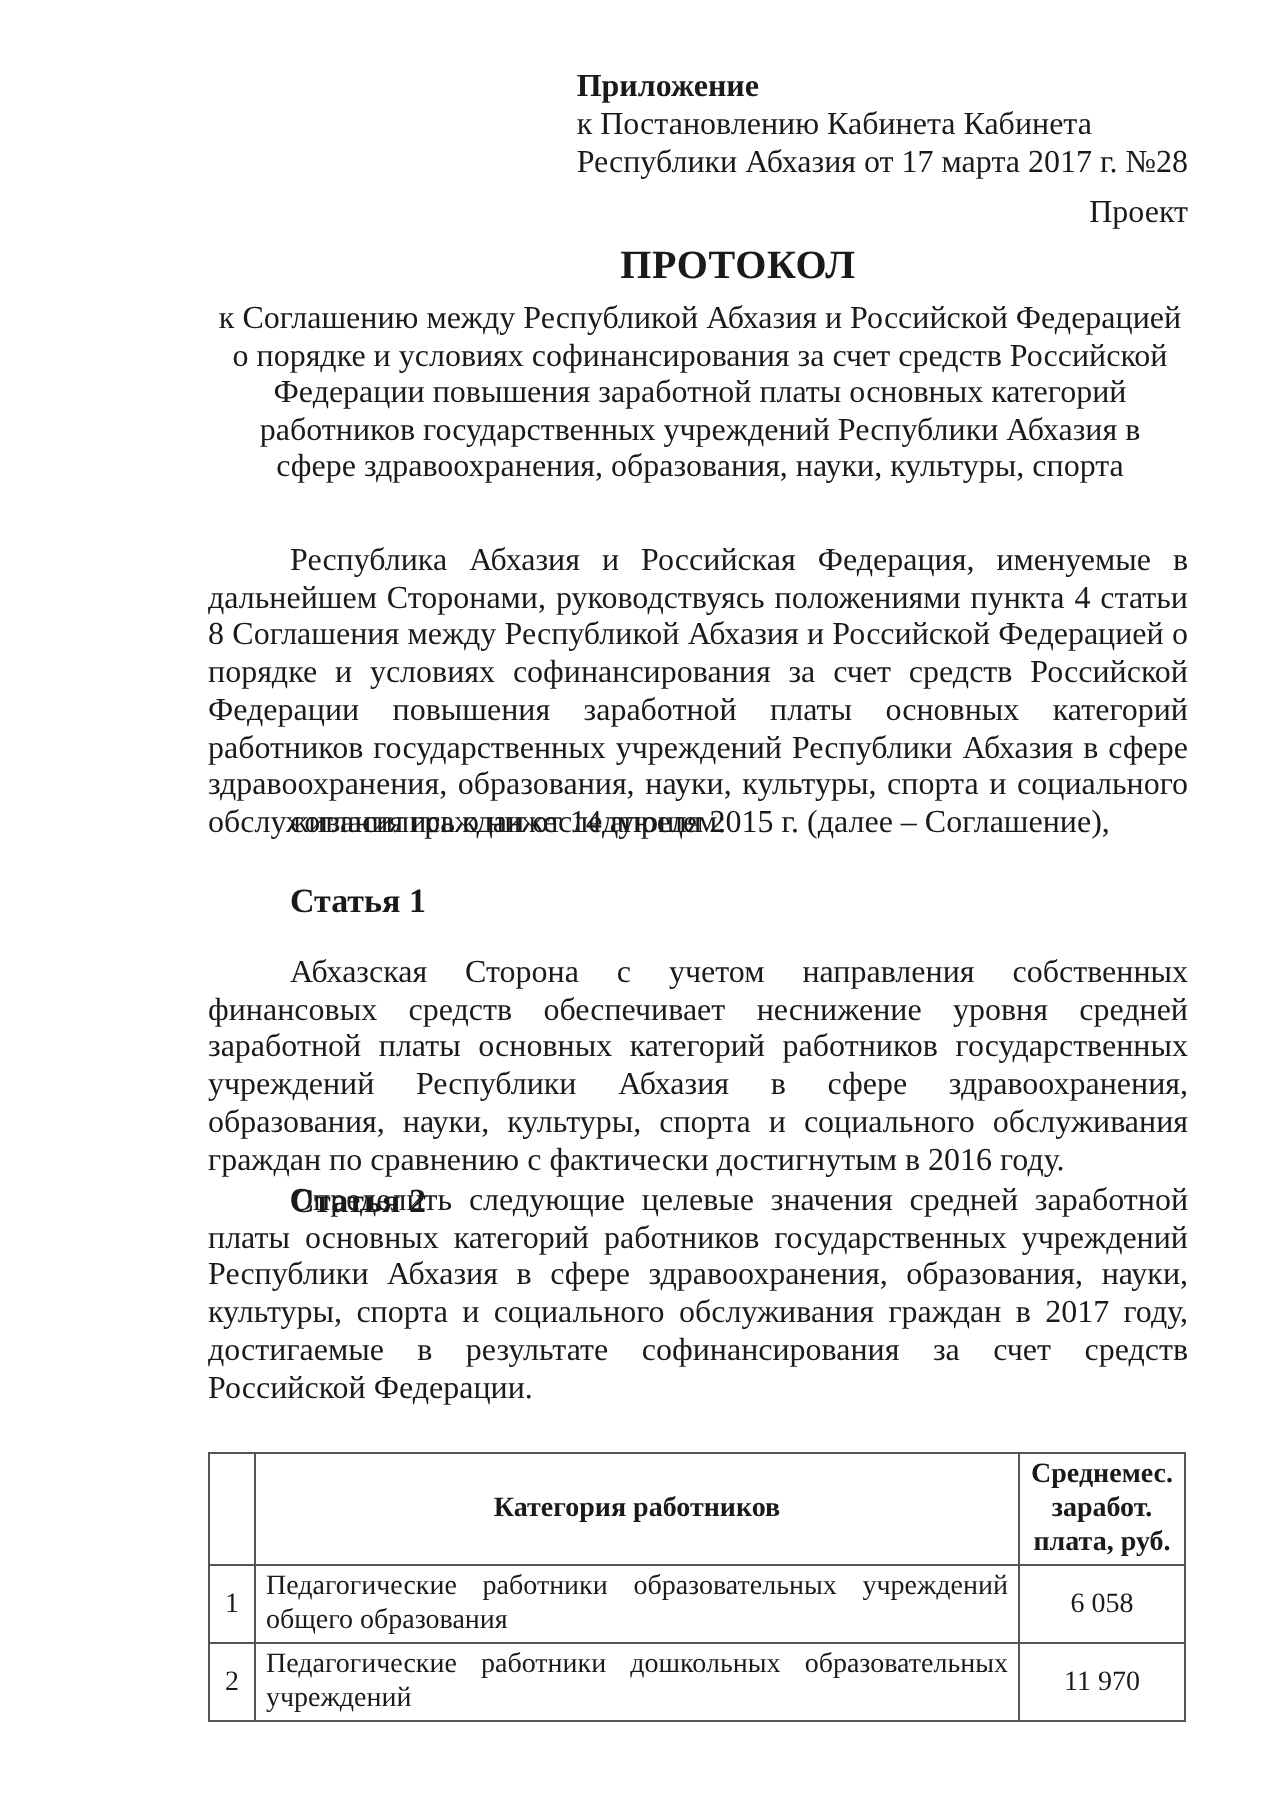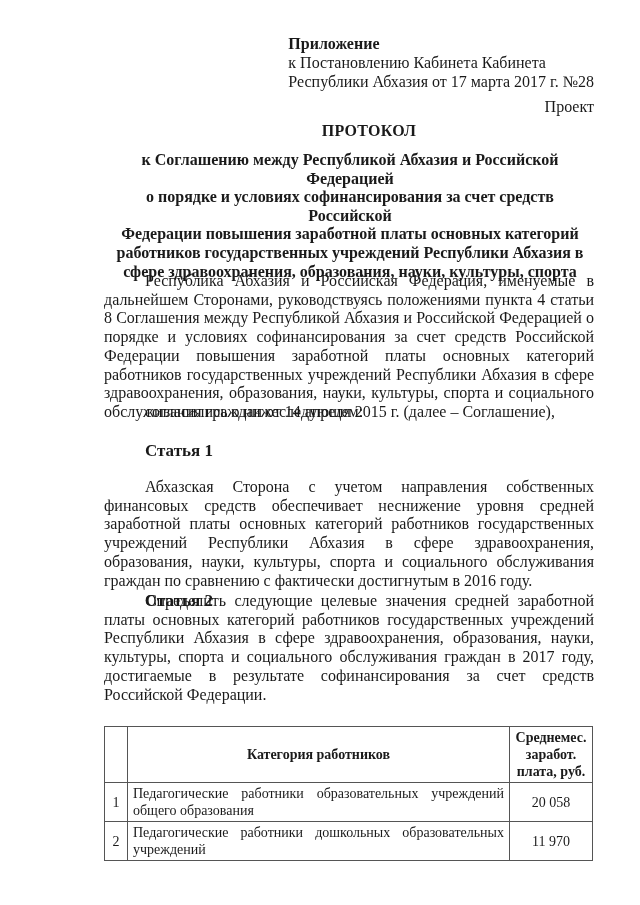--- a/index.html
+++ b/index.html
@@ -30,32 +30,32 @@
     font-size: 16px;
     line-height: 19px;
   }
   .title {
     position: absolute;
     left: 0;
     width: 640px;
     top: 122px;
     text-align: center;
     font-weight: bold;
-    font-size: 16px;
+    font-size: 20px;
     letter-spacing: 0.3px;
     padding-left: 98px;
     box-sizing: border-box;
   }
   .subtitle {
     position: absolute;
     left: 104px;
     width: 492px;
     top: 151px;
     text-align: center;
-    font-weight: bold;
+    font-weight: normal;
     font-size: 16px;
     line-height: 18.6px;
   }
   .body-text {
     position: absolute;
     left: 104px;
     width: 490px;
     font-size: 16px;
     line-height: 18.7px;
     text-align: justify;
@@ -146,21 +146,21 @@
     <tr>
       <th class="col-num"></th>
       <th class="col-cat">Категория работников</th>
       <th class="col-amt">Среднемес. заработ. плата, руб.</th>
     </tr>
   </thead>
   <tbody>
     <tr class="data-row">
       <td class="col-num">1</td>
       <td class="col-cat">Педагогические работники образовательных учреждений общего образования</td>
-      <td class="col-amt">20 058</td>
+      <td class="col-amt">6 058</td>
     </tr>
     <tr class="data-row">
       <td class="col-num">2</td>
       <td class="col-cat">Педагогические работники дошкольных образовательных учреждений</td>
       <td class="col-amt">11 970</td>
     </tr>
   </tbody>
 </table>
 
 </body></html>

